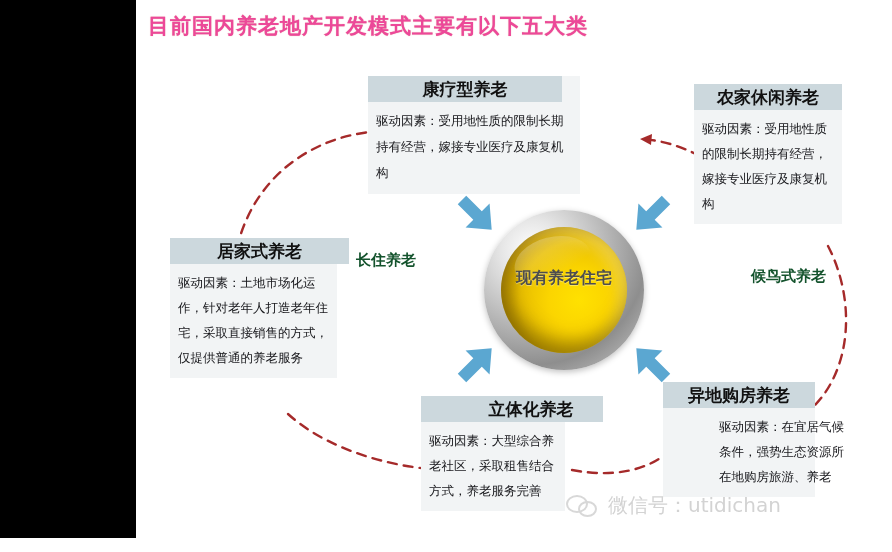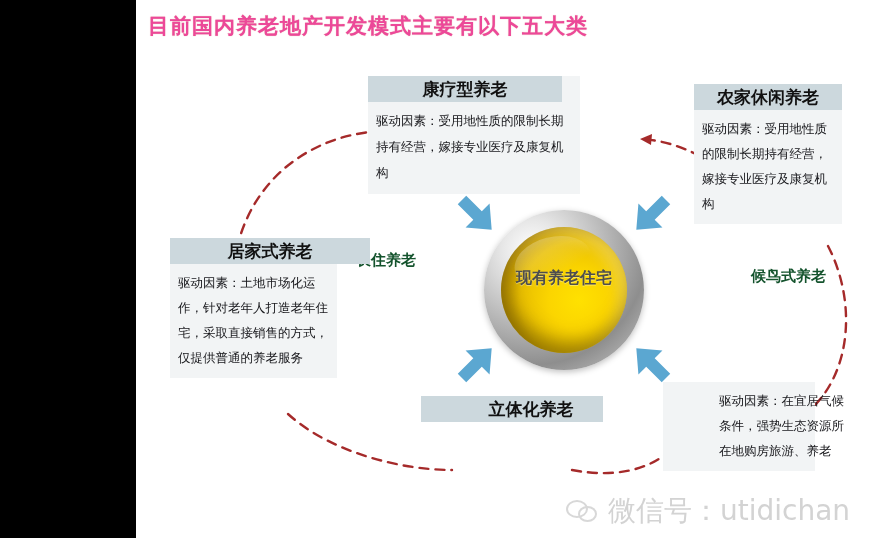--- a/index.html
+++ b/index.html
@@ -40,21 +40,21 @@
   
   #card-kangliao{left:368px;top:76px;width:212px;}
   #card-kangliao .hd{width:194px;}
   #card-kangliao .bd{width:196px;}
 
   #card-nongjia{left:694px;top:84px;width:148px;}
   #card-nongjia .hd{width:148px;}
   #card-nongjia .bd{width:132px;}
 
   #card-jujia{left:170px;top:238px;width:167px;}
-  #card-jujia .hd{width:200px;}
+  #card-jujia .hd{width:179px;}
   #card-jujia .bd{width:151px;}
 
   #card-liti{left:421px;top:396px;width:144px;}
   #card-liti .hd{width:144px;padding-left:38px;}
   #card-liti .bd{width:128px;}
 
   #card-yidi{left:663px;top:382px;width:152px;}
   #card-yidi .hd{width:152px;}
   #card-yidi .bd{width:136px;margin-left:48px;}
 
@@ -91,21 +91,21 @@
     text-shadow:0 1px 0 rgba(255,255,255,.35);
     white-space:nowrap;
   }
 
   svg.overlay{position:absolute;left:0;top:0;width:892px;height:552px;pointer-events:none;}
 
   
   .watermark{
     position:absolute;left:566px;top:492px;
     display:flex;align-items:center;gap:8px;
-    color:#cfcfcf;font-size:28px;white-space:nowrap;
+    color:#cfcfcf;font-size:20px;white-space:nowrap;
   }
   .watermark .wm-text{color:#d3d3d3;}
   .wm-logo{width:34px;height:26px;position:relative;flex:0 0 auto;}
   .wm-logo i{position:absolute;border:2px solid #d8d8d8;border-radius:50%;display:block;}
   .wm-logo i.b1{left:0;top:2px;width:18px;height:14px;}
   .wm-logo i.b2{left:12px;top:8px;width:15px;height:12px;}
 </style>
 </head>
 <body>
 
@@ -163,23 +163,25 @@
     <div class="bd">驱动因素：受用地性质的限制长期持有经营，嫁接专业医疗及康复机构</div>
   </div>
 
   <div class="card" id="card-jujia">
     <div class="hd">居家式养老</div>
     <div class="bd">驱动因素：土地市场化运作，针对老年人打造老年住宅，采取直接销售的方式，仅提供普通的养老服务</div>
   </div>
 
   <div class="card" id="card-liti">
     <div class="hd">立体化养老</div>
+    <div class="bd">驱动因素：大型综合养老社区，采取租售结合方式，养老服务完善</div>
   </div>
 
   <div class="card" id="card-yidi">
+    <div class="hd">异地购房养老</div>
     <div class="bd">驱动因素：在宜居气候条件，强势生态资源所在地购房旅游、养老</div>
   </div>
 
   <div class="watermark">
     <span class="wm-logo">
         <i class="b1"></i>
         <i class="b2"></i>
       </span>
     <span class="wm-text">微信号：utidichan</span>
   </div>

